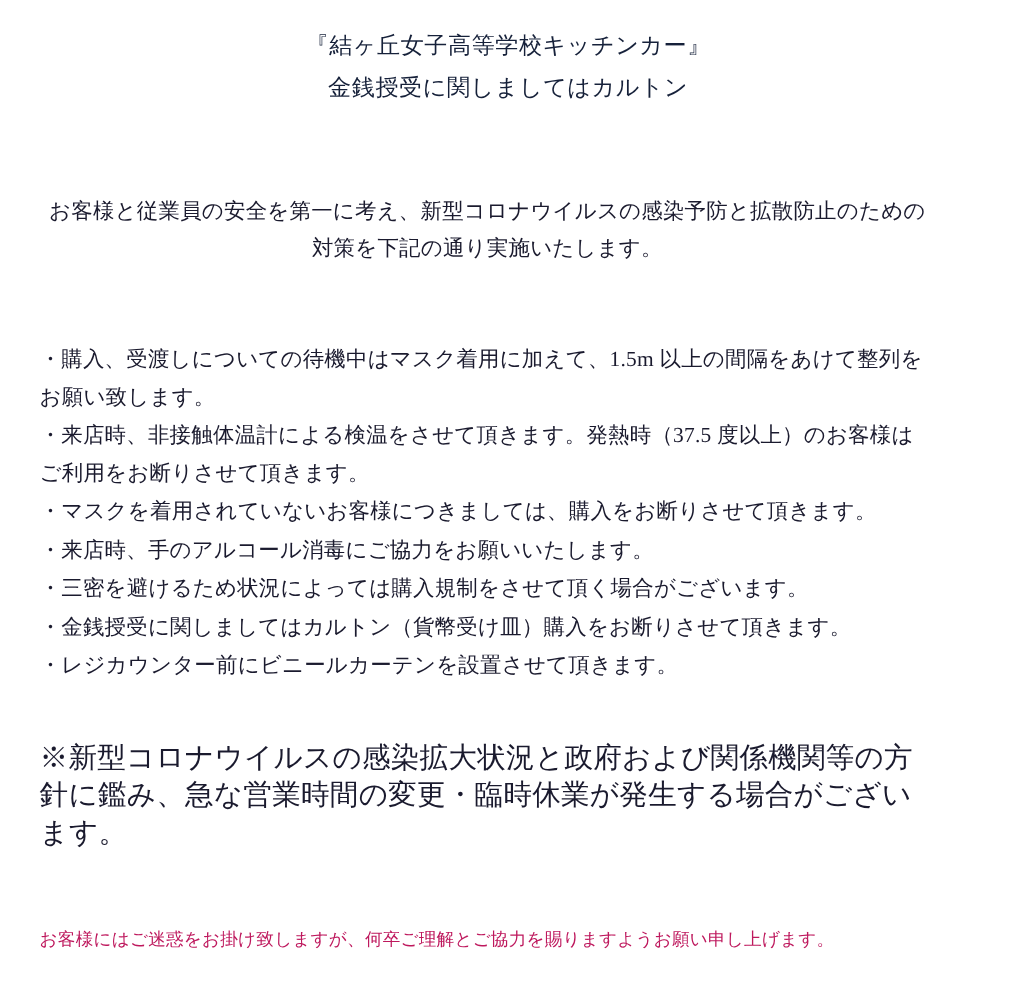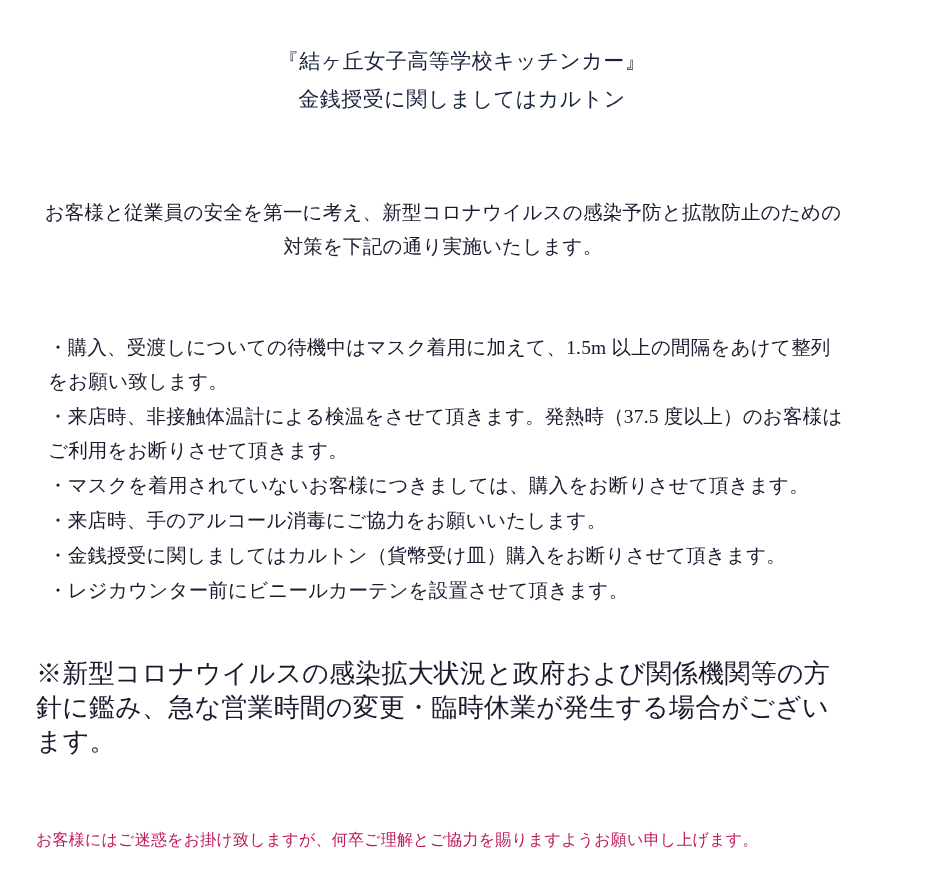--- a/index.html
+++ b/index.html
@@ -12,21 +12,21 @@
     height: 896px;
     font-family: "Liberation Serif", "DejaVu Serif", serif;
     color: #1a1a2e;
     overflow: hidden;
   }
   .page {
     position: relative;
     width: 936px;
     height: 896px;
     box-sizing: border-box;
-    padding: 34px 46px 0 34px;
+    padding: 14px 46px 0 34px;
   }
   .title-block {
     text-align: center;
     margin: 0 0 0 0;
     padding-top: 8px;
   }
   .title-line {
     font-size: 21px;
     line-height: 38px;
     letter-spacing: 0.5px;
@@ -47,21 +47,21 @@
   .bullets {
     margin: 0;
     padding: 0;
     list-style: none;
   }
   .bullets li {
     font-size: 19.5px;
     line-height: 34px;
     letter-spacing: 0.2px;
     color: #1a1a2e;
-    margin: 0 0 1px 12px;
+    margin: 0 0 1px 0;
   }
   .note {
     font-size: 26px;
     line-height: 34px;
     letter-spacing: 0.2px;
     color: #1a1a2e;
   }
   .closing {
     font-size: 16px;
     line-height: 34px;
@@ -89,20 +89,21 @@
 
     <p class="para">お客様と従業員の安全を第一に考え、新型コロナウイルスの感染予防と拡散防止のための対策を下記の通り実施いたします。</p>
 
     <div class="spacer-md"></div>
 
     <ul class="bullets">
       <li>・購入、受渡しについての待機中はマスク着用に加えて、1.5m 以上の間隔をあけて整列をお願い致します。</li>
       <li>・来店時、非接触体温計による検温をさせて頂きます。発熱時（37.5 度以上）のお客様はご利用をお断りさせて頂きます。</li>
       <li>・マスクを着用されていないお客様につきましては、購入をお断りさせて頂きます。</li>
       <li>・来店時、手のアルコール消毒にご協力をお願いいたします。</li>
+      <li>・三密を避けるため状況によっては購入規制をさせて頂く場合がございます。</li>
       <li>・金銭授受に関しましてはカルトン（貨幣受け皿）購入をお断りさせて頂きます。</li>
       <li>・レジカウンター前にビニールカーテンを設置させて頂きます。</li>
     </ul>
 
     <div class="spacer-sm"></div>
 
     <p class="note">※新型コロナウイルスの感染拡大状況と政府および関係機関等の方針に鑑み、急な営業時間の変更・臨時休業が発生する場合がございます。</p>
 
     <div class="spacer-sm"></div>
 

